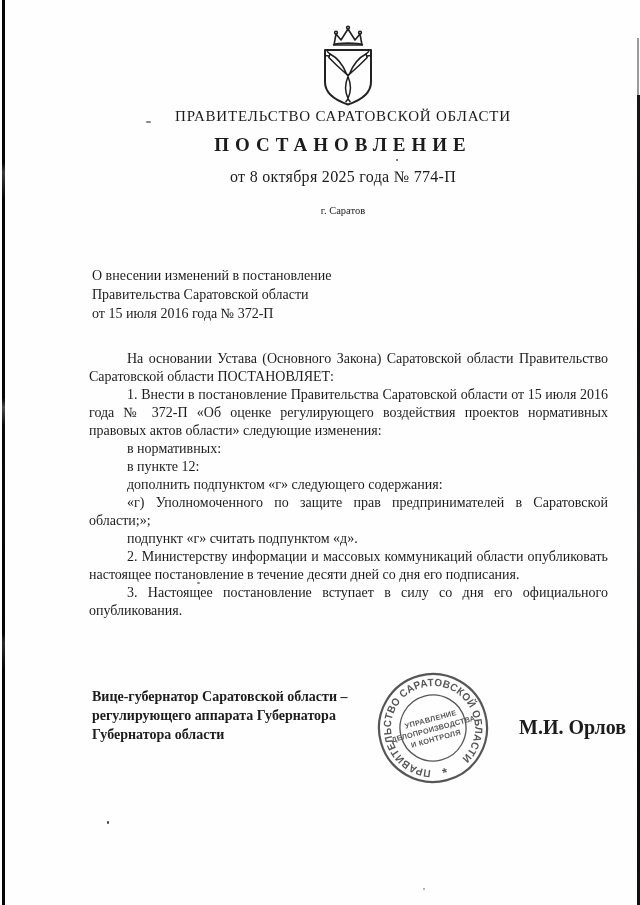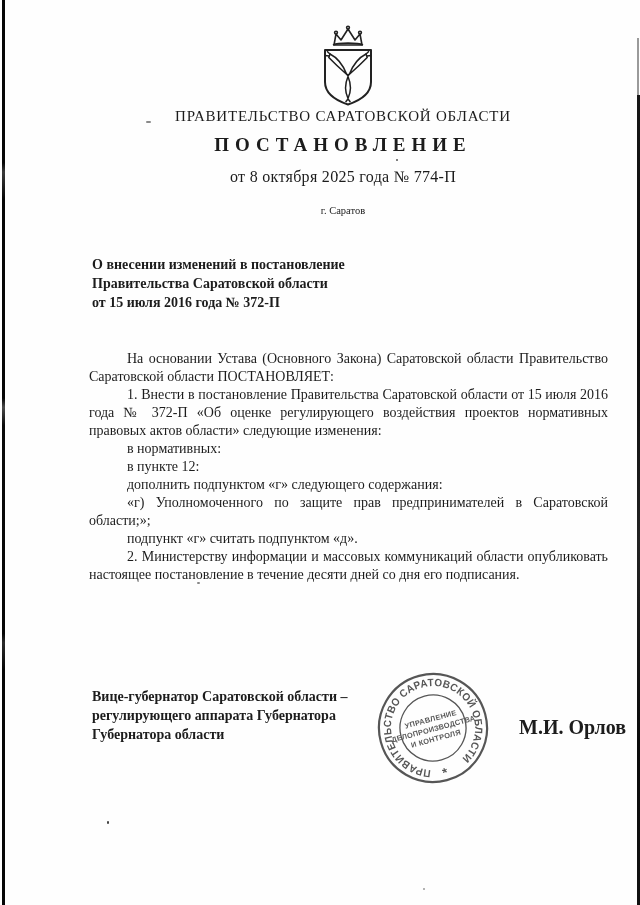--- a/index.html
+++ b/index.html
@@ -49,22 +49,22 @@
     position:absolute;left:0;top:168px;width:100%;
     font-size:16px;letter-spacing:0.3px;white-space:nowrap;
   }
   .doc-city{
     position:absolute;left:0;top:205px;width:100%;
     font-size:10.5px;white-space:nowrap;
   }
 
   
   .subject{
-    position:absolute;left:92px;top:255px;width:330px;
-    font-size:14px;font-weight:bold;line-height:19px;
+    position:absolute;left:92px;top:266px;width:330px;
+    font-size:14px;font-weight:normal;line-height:19px;
   }
 
   
   .body-text{
     position:absolute;left:89px;top:350px;width:519px;
     font-size:14px;line-height:18px;text-align:justify;
   }
   .body-text p{margin:0;text-indent:38px;}
 
   
@@ -135,20 +135,21 @@
 
   <div class="body-text">
     <p>На основании Устава (Основного Закона) Саратовской области Правительство Саратовской области ПОСТАНОВЛЯЕТ:</p>
     <p>1. Внести в постановление Правительства Саратовской области от 15 июля 2016 года № 372-П «Об оценке регулирующего воздействия проектов нормативных правовых актов области» следующие изменения:</p>
     <p>в нормативных:</p>
     <p>в пункте 12:</p>
     <p>дополнить подпунктом «г» следующего содержания:</p>
     <p>«г) Уполномоченного по защите прав предпринимателей в Саратовской области;»;</p>
     <p>подпункт «г» считать подпунктом «д».</p>
     <p>2. Министерству информации и массовых коммуникаций области опубликовать настоящее постановление в течение десяти дней со дня его подписания.</p>
+    <p>3. Настоящее постановление вступает в силу со дня его официального опубликования.</p>
   </div>
 
   <div class="signature">
     <div>Вице-губернатор Саратовской области –</div>
     <div>регулирующего аппарата Губернатора</div>
     <div>Губернатора области</div>
   </div>
   <div class="signatory">М.И. Орлов</div>
 
   <svg class="stamp" viewBox="0 0 124 124">

